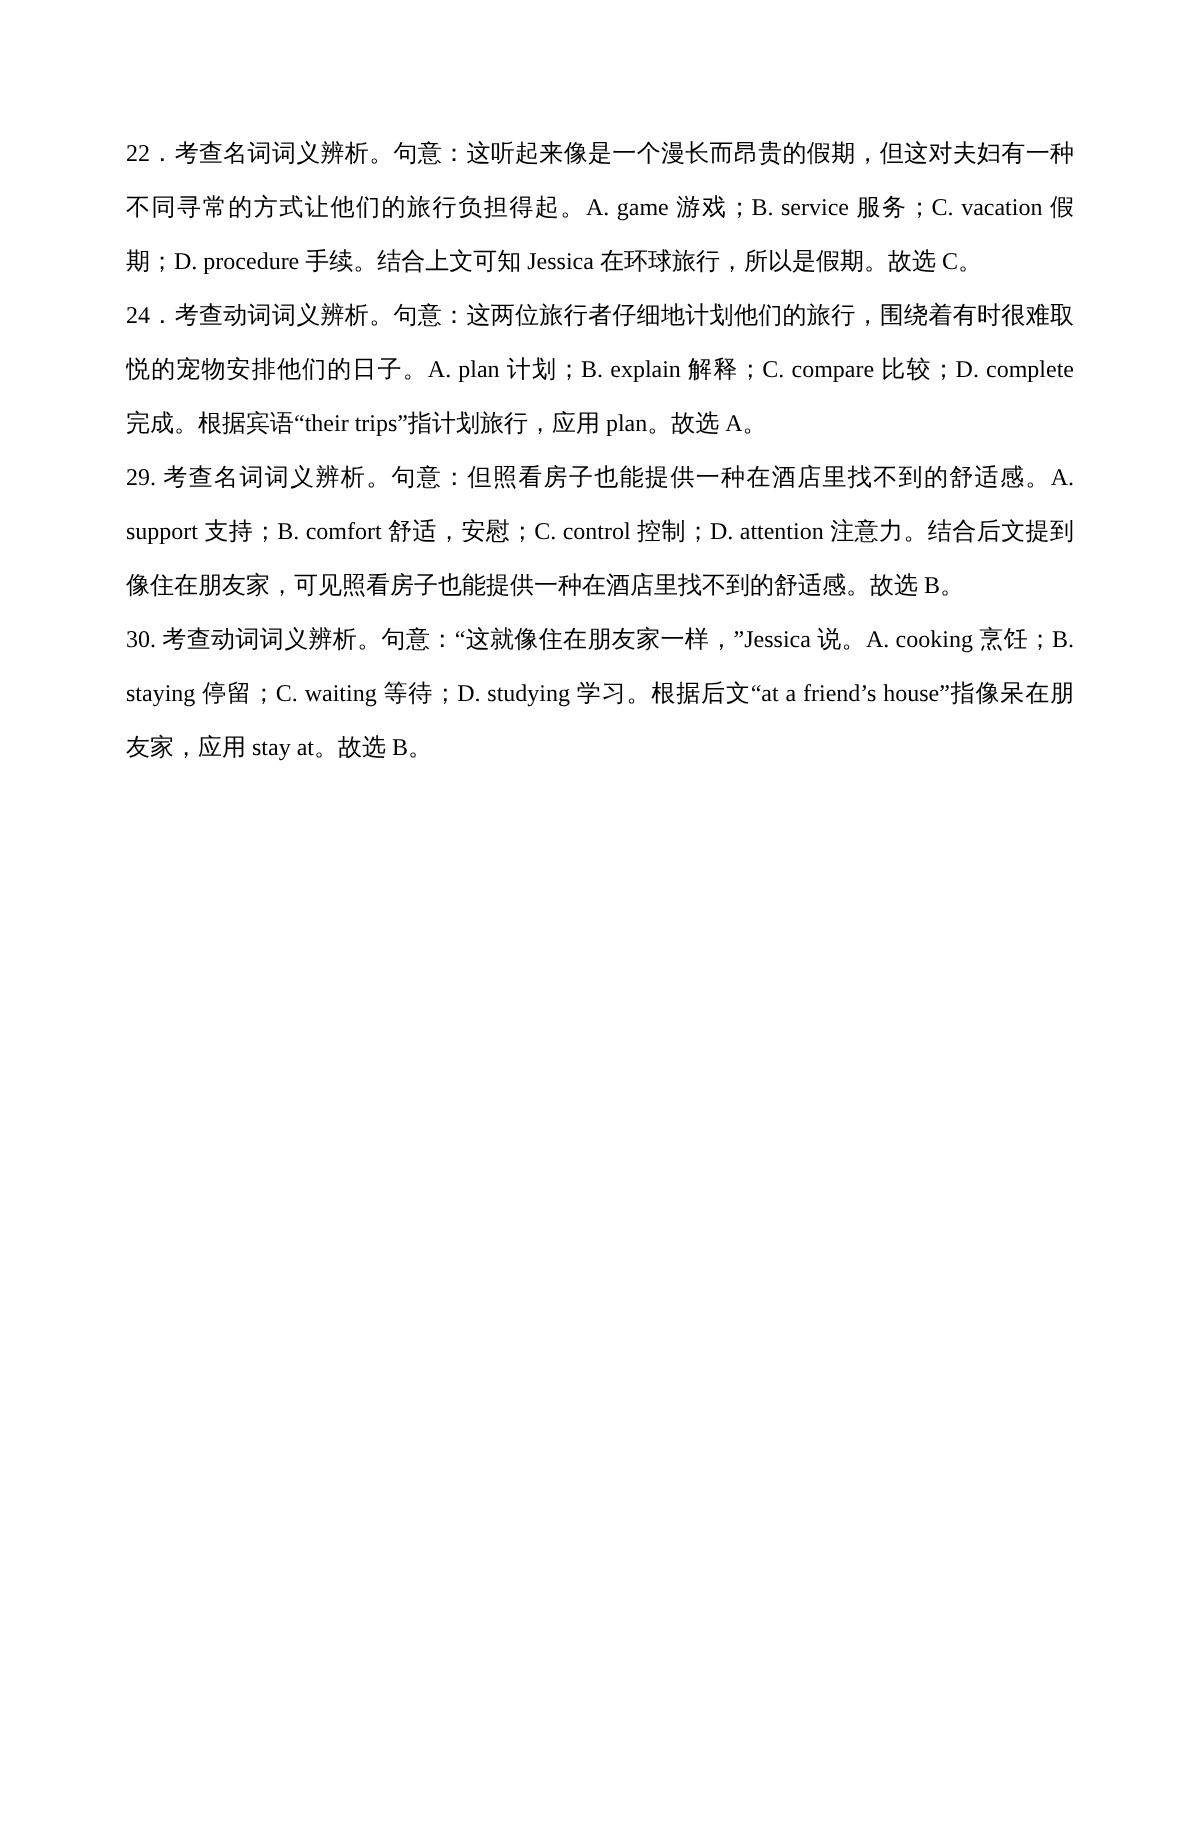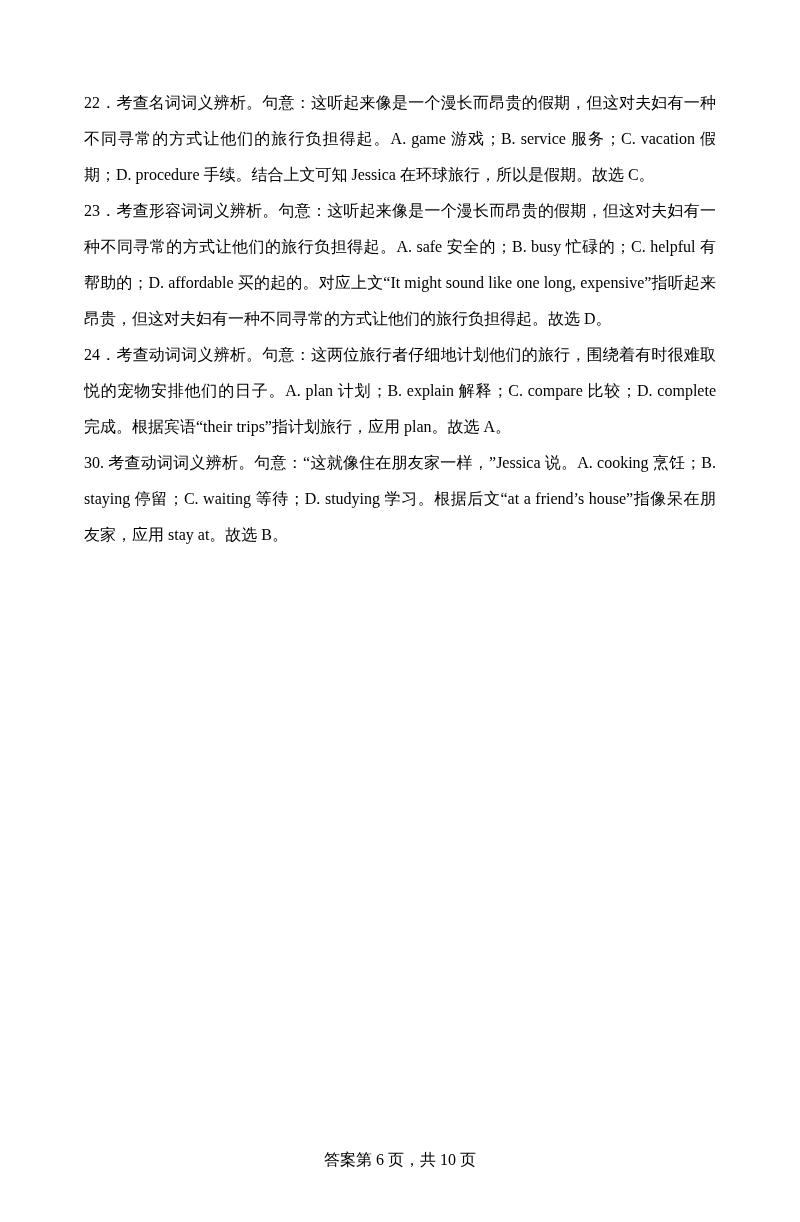--- a/index.html
+++ b/index.html
@@ -51,18 +51,17 @@
     line-height: 24px;
   }
 </style>
 </head>
 <body>
 
 <div class="page">
   <div class="content">
 
   <p class="para">22．考查名词词义辨析。句意：这听起来像是一个漫长而昂贵的假期，但这对夫妇有一种不同寻常的方式让他们的旅行负担得起。A. game 游戏；B. service 服务；C. vacation 假期；D. procedure 手续。结合上文可知 Jessica 在环球旅行，所以是假期。故选 C。</p>
-      <p class="para">23．考查形容词词义辨析。句意：这听起来像是一个漫长而昂贵的假期，但这对夫妇有一种不同寻常的方式让他们的旅行负担得起。A. safe 安全的；B. busy 忙碌的；C. helpful 有帮助的；D. affordable 买的起的。对应上文“It might sound like one long, expensive”指听起来昂贵，但这对夫妇有一种不同寻常的方式让他们的旅行负担得起。故选 D。</p>
       <p class="para">24．考查动词词义辨析。句意：这两位旅行者仔细地计划他们的旅行，围绕着有时很难取悦的宠物安排他们的日子。A. plan 计划；B. explain 解释；C. compare 比较；D. complete 完成。根据宾语“their trips”指计划旅行，应用 plan。故选 A。</p>
+      <p class="para">29. 考查名词词义辨析。句意：但照看房子也能提供一种在酒店里找不到的舒适感。A. support 支持；B. comfort 舒适，安慰；C. control 控制；D. attention 注意力。结合后文提到像住在朋友家，可见照看房子也能提供一种在酒店里找不到的舒适感。故选 B。</p>
       <p class="para">30. 考查动词词义辨析。句意：“这就像住在朋友家一样，”Jessica 说。A. cooking 烹饪；B. staying 停留；C. waiting 等待；D. studying 学习。根据后文“at a friend’s house”指像呆在朋友家，应用 stay at。故选 B。</p>
     </div>
-  <div class="footer">答案第 6 页，共 10 页</div>
 </div>
 
 </body></html>

